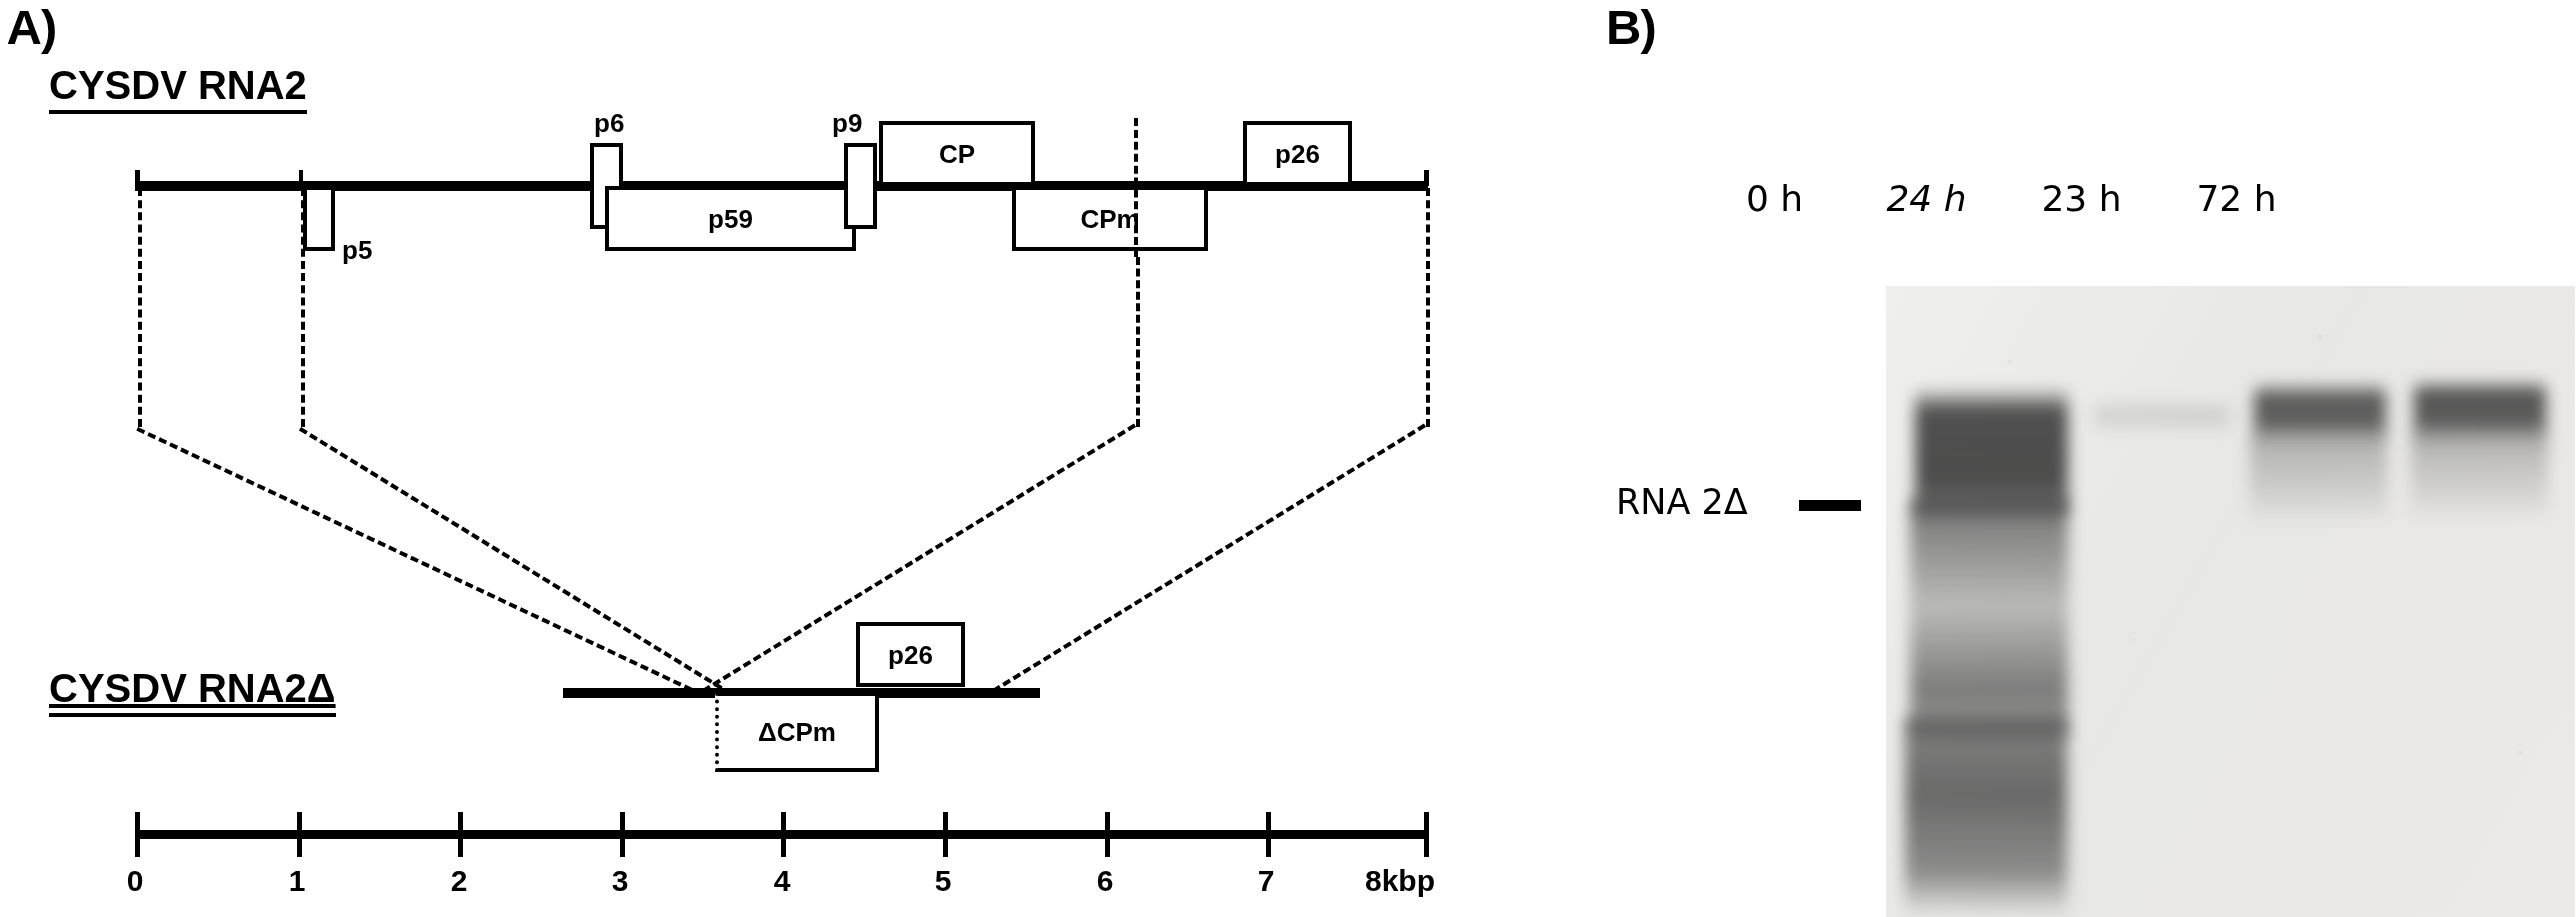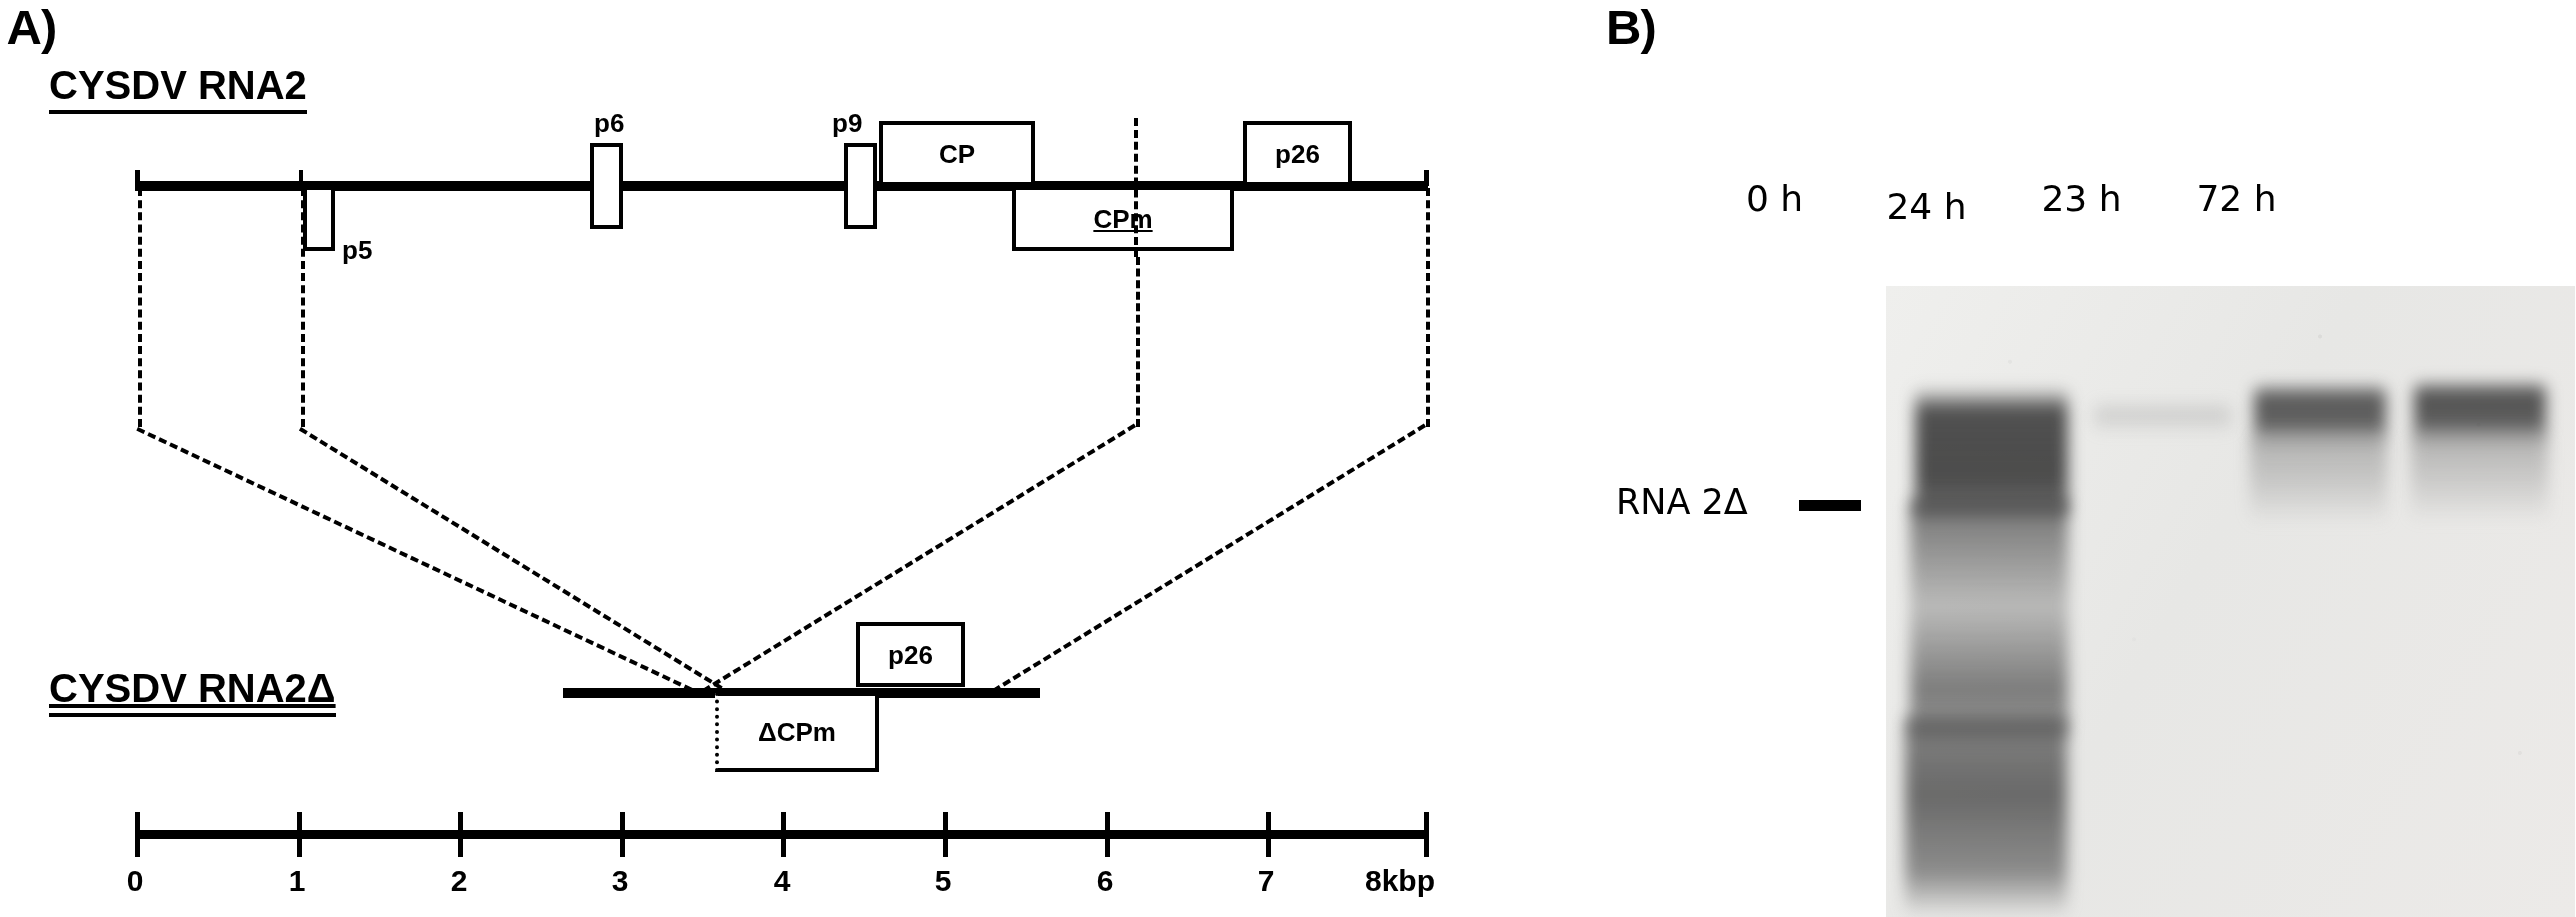--- a/index.html
+++ b/index.html
@@ -88,29 +88,32 @@
 
   <div class="abs tickmark" style="left:299px;top:170px;width:4px;height:17.5px;"></div>
 
   <div class="abs orf" style="left:303px;top:186px;width:32px;height:65px;"></div>
   <div class="abs orf-label-out" style="left:342px;top:237px;">p5</div>
 
 
   <div class="abs orf" style="left:590px;top:143px;width:33px;height:86px;"></div>
   <div class="abs orf-label-out" style="left:594px;top:110px;">p6</div>
 
+  <div class="abs orf" style="left:605px;top:186px;width:251px;height:65px;">
+    <span>p59</span>
+  </div>
 
   <div class="abs orf" style="left:844px;top:143px;width:33px;height:86px;"></div>
   <div class="abs orf-label-out" style="left:832px;top:110px;">p9</div>
 
   <div class="abs orf" style="left:879px;top:121px;width:156px;height:65px;">
     <span>CP</span>
   </div>
 
-  <div class="abs orf" style="left:1012px;top:186px;width:222px;height:65px;text-decoration:underline;">
+  <div class="abs orf" style="left:1012px;top:186px;width:196px;height:65px;">
     <span>CPm</span>
   </div>
 
   <div class="abs orf" style="left:1243px;top:121px;width:109px;height:65px;">
     <span>p26</span>
   </div>
 
   <div class="abs dash-v" style="left:1134px;top:118px;height:139px;"></div>
 
   <div class="abs dash-v" style="left:138px;top:188px;height:239px;"></div>
@@ -166,21 +169,21 @@
   <div class="abs ruler-tick" style="left:1424px;top:812px;height:45px;"></div>
   <div class="ruler-label" style="left:1365px;top:866px;width:135px;text-align:left;">8kbp</div>
 
 </div>
 
 <div class="abs" id="panel-b">
 
   <div class="abs panel-letter" style="left:22px;top:3.2px;">B)</div>
 
   <div class="time-label" style="left:135px;top:181px;width:111px;">0 h</div>
-  <div class="time-label" style="left:279px;top:189px;width:127px;">24 h</div>
+  <div class="time-label" style="left:279px;top:181px;width:127px;font-style:italic;">24 h</div>
   <div class="time-label" style="left:434px;top:181px;width:127px;">23 h</div>
   <div class="time-label" style="left:589px;top:181px;width:127px;">72 h</div>
 
   <div class="rna-label" style="left:32px;top:485px;">RNA 2Δ</div>
   <div class="rna-dash" style="left:215px;top:500px;width:62px;height:11px;"></div>
 
   <div class="blot-frame" style="left:302px;top:286px;width:689px;height:631px;">
     <div class="blot-noise"></div>
 
     <div class="band" style="left:29px;top:102px;width:153px;height:127px;

